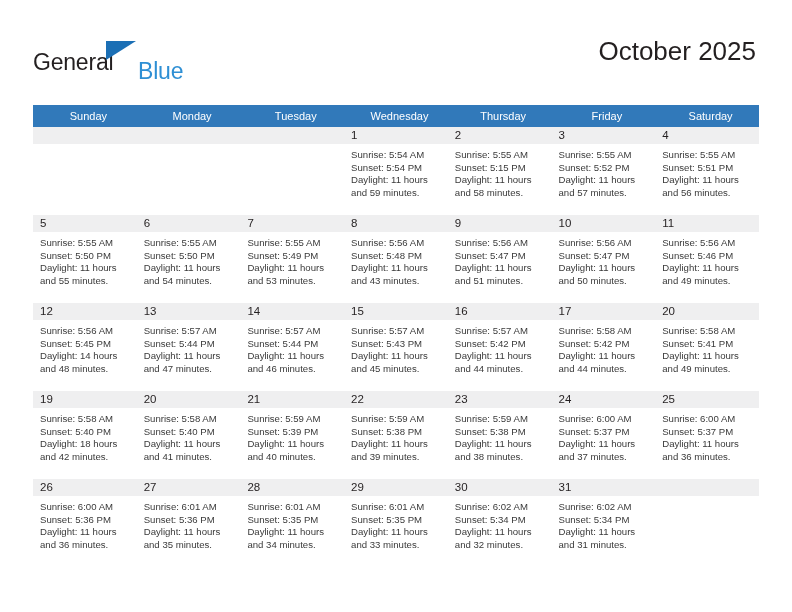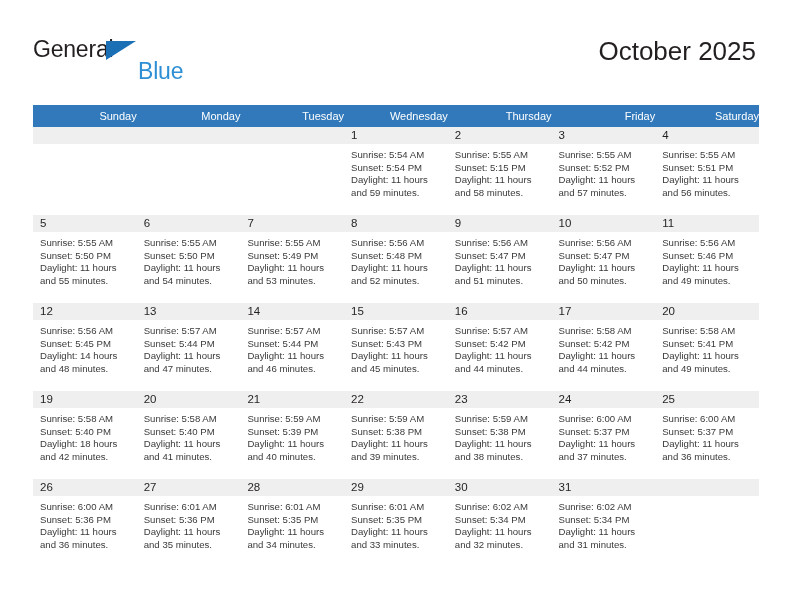--- a/index.html
+++ b/index.html
@@ -31,21 +31,21 @@
   .logo {
     position: absolute;
     left: 33px;
     top: 36px;
     width: 230px;
     height: 56px;
   }
   .logo-general {
     position: absolute;
     left: 0;
-    top: 0;
+    top: 13px;
     font-size: 23px;
     letter-spacing: -0.2px;
     color: #231f20;
     font-family: "Liberation Sans", sans-serif;
   }
   .logo-tri {
     position: absolute;
     left: 73px;
     top: 5px;
     width: 0;
@@ -93,21 +93,21 @@
   table.cal {
     border-collapse: collapse;
     table-layout: fixed;
     width: 726px;
   }
   table.cal th {
     background: #3179ba;
     color: #ffffff;
     font-weight: normal;
     font-size: 11px;
-    text-align: right;
+    text-align: center;
     padding: 5px 0 5px 7px;
     height: 10px;
     border: none;
   }
   table.cal td {
     vertical-align: top;
     padding: 0;
     border: none;
     width: 103.7px;
   }
@@ -262,21 +262,21 @@
                   <div class="daylight">Daylight: 11 hours and 53 minutes.</div>
                 </div>
               </div>
             </td>
             <td>
               <div class="cell">
                 <div class="daynum-band">8</div>
                 <div class="details">
                   <div>Sunrise: 5:56 AM</div>
                   <div>Sunset: 5:48 PM</div>
-                  <div class="daylight">Daylight: 11 hours and 52 minutes.</div>
+                  <div class="daylight">Daylight: 11 hours and 43 minutes.</div>
                 </div>
               </div>
             </td>
             <td>
               <div class="cell">
                 <div class="daynum-band">9</div>
                 <div class="details">
                   <div>Sunrise: 5:56 AM</div>
                   <div>Sunset: 5:47 PM</div>
                   <div class="daylight">Daylight: 11 hours and 51 minutes.</div>

